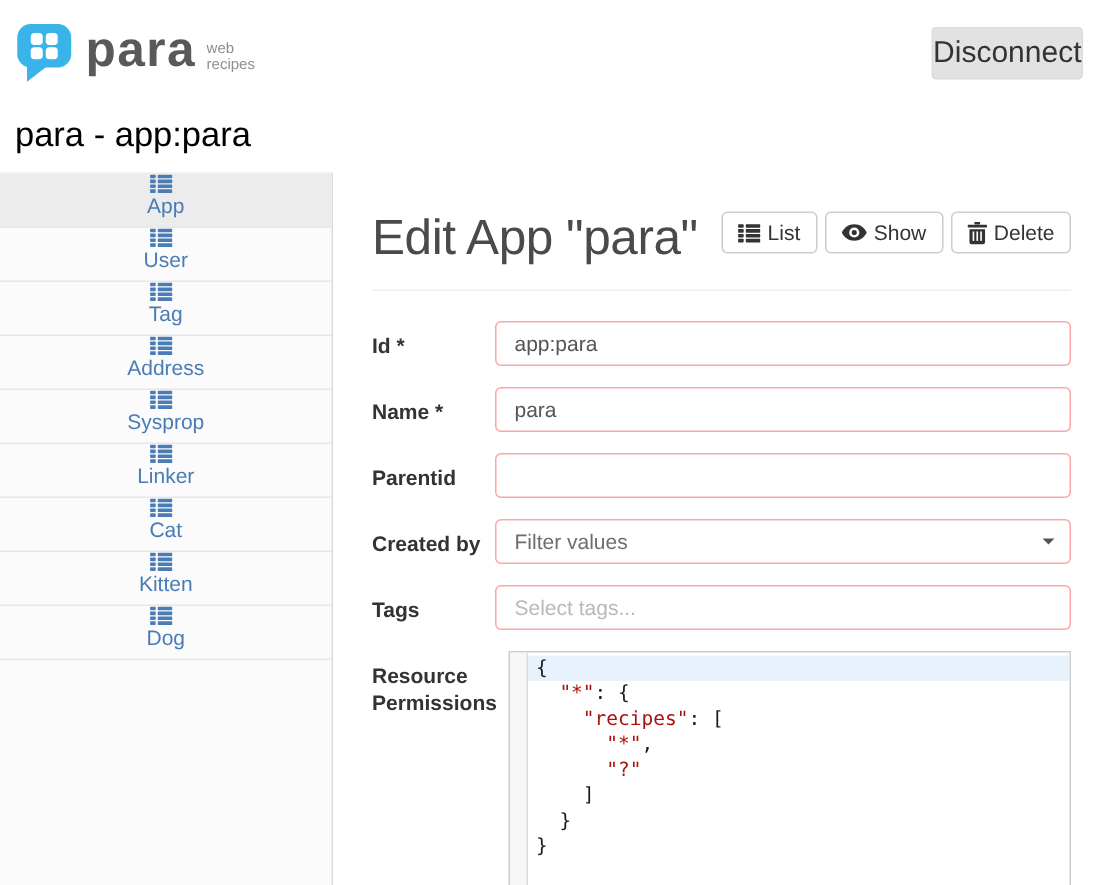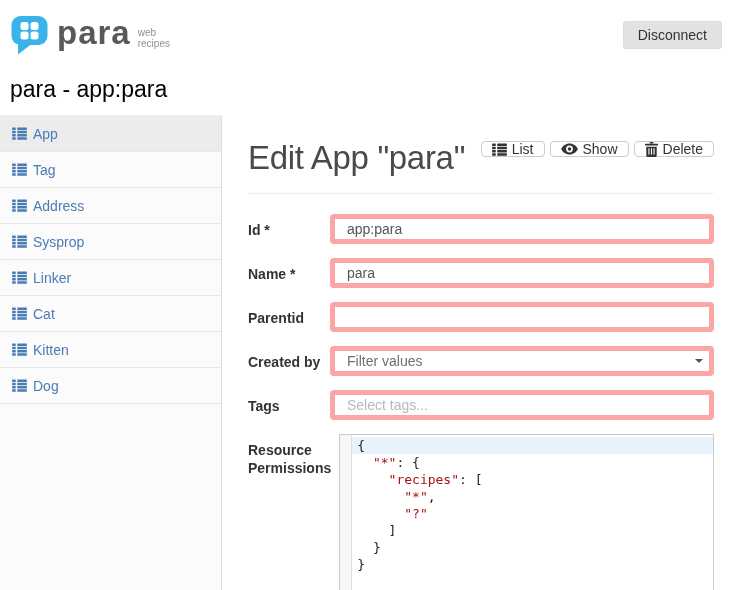--- a/index.html
+++ b/index.html
@@ -11,53 +11,53 @@
   
   .header { height:70px; display:flex; align-items:center; justify-content:space-between;
             padding:0 13px 0 10px; box-sizing:border-box; background:#fff; }
   .logo { display:flex; align-items:center; }
   .logo-badge { width:39px; height:40px; }
   .brand { font-size:33px; font-weight:700; color:var(--brand-gray,#58595b);
            margin-left:8px; line-height:1; letter-spacing:1px; padding-bottom:6px; }
   .tagline { margin-left:7px; font-size:10px; line-height:11px; color:#8f8f8f;
              align-self:center; margin-top:6px; }
   .btn-disconnect { background:#e2e2e2; border:1px solid #dcdcdc; border-radius:3px;
-                    padding:5px 14px; font-size:14px; color:#333; cursor:pointer;
+                    padding:5px 0; font-size:20px; color:#333; cursor:pointer;
                     font-family:inherit; }
   
   .title-bar { padding:6px 10px 12px 10px; }
   .page-title { font-size:23px; font-weight:300; color:#000000; }
   
   .body-wrap { display:flex; height:475px; }
   .sidebar { width:222px; flex:0 0 222px; background:#fbfbfb; border-right:1px solid #ddd;
              box-sizing:border-box; }
   .sidebar-list { border-top:1px solid #eee; }
   .sidebar-item { height:36px; display:flex; align-items:center; padding:0 12px;
                   border-bottom:1px solid #e7e7e7; color:var(--accent,#4a7cb5);
-                  font-size:14px; cursor:pointer; box-sizing:border-box; }
+                  font-size:14px; cursor:pointer; box-sizing:border-box;flex-direction:column; }
   .sidebar-item.active { background:#ececec; }
   .sidebar-item .icon { display:inline-flex; margin-right:6px; color:var(--accent,#4a7cb5); }
   
   .main { flex:1; padding:22px 21px 0 26px; box-sizing:border-box; }
   .main-header { display:flex; justify-content:space-between; align-items:flex-start; }
   .page-heading { font-size:33px; font-weight:300; color:#4a4a4a; margin:0;
                   line-height:42px; letter-spacing:-0.3px; }
   .actions { display:flex; margin-top:4px; }
   .btn { display:inline-flex; align-items:center; background:#fff; border:1px solid #ccc;
-         border-radius:4px; padding:0 10px; height:16px; font-size:14px; color:#333;
+         border-radius:4px; padding:0 10px; height:28px; font-size:14px; color:#333;
          margin-left:5px; cursor:pointer; font-family:inherit; box-sizing:border-box; }
   .btn .icon { display:inline-flex; margin-right:5px; color:#333; }
   .divider { border:0; border-top:1px solid #eee; margin:14px 0 20px 0; }
   
   .form-row { display:flex; margin-bottom:14px; }
   .form-label { flex:0 0 74px; text-align:left; font-weight:700; font-size:14px;
                 color:#333; padding-top:7px; line-height:18px; }
   .form-label.align-left { text-align:left; }
   .form-field { flex:1; margin-left:8px; position:relative; min-width:0; }
-  .form-control { width:100%; height:30px; box-sizing:border-box; border:5px solid #fca5a5;
+  .form-control { width:100%; height:30px; box-sizing:border-box; border:1px solid #fca5a5;
                   border-radius:4px; padding:5px 12px; font-size:14px; color:#555;
                   font-family:inherit; background:#fff; outline:none; display:block; }
   .form-control::placeholder { color:#b9b9b9; }
   .form-control.select-like::placeholder { color:#6e6e6e; }
   .caret-down { position:absolute; right:11px; top:13px; width:0; height:0;
                 border:4px solid transparent; border-top-color:#555; border-bottom:none;
                 pointer-events:none; }
   
   .code-editor { display:flex; border:1px solid #ccc; height:170px; background:#fff;
                  overflow:hidden; }
@@ -108,20 +108,35 @@
               <rect x="5.5" y="0.5" width="10.5" height="2.6" rx="0.5"></rect>
               <rect x="0" y="4" width="4" height="2.6" rx="0.5"></rect>
               <rect x="5.5" y="4" width="10.5" height="2.6" rx="0.5"></rect>
               <rect x="0" y="7.5" width="4" height="2.6" rx="0.5"></rect>
               <rect x="5.5" y="7.5" width="10.5" height="2.6" rx="0.5"></rect>
               <rect x="0" y="11" width="4" height="2.6" rx="0.5"></rect>
               <rect x="5.5" y="11" width="10.5" height="2.6" rx="0.5"></rect>
             </svg>
           </span>
           <span>App</span>
+        </div>
+        <div class="sidebar-item">
+          <span class="icon">
+            <svg width="15" height="13" viewBox="0 0 16 14" fill="currentColor" xmlns="http://www.w3.org/2000/svg">
+              <rect x="0" y="0.5" width="4" height="2.6" rx="0.5"></rect>
+              <rect x="5.5" y="0.5" width="10.5" height="2.6" rx="0.5"></rect>
+              <rect x="0" y="4" width="4" height="2.6" rx="0.5"></rect>
+              <rect x="5.5" y="4" width="10.5" height="2.6" rx="0.5"></rect>
+              <rect x="0" y="7.5" width="4" height="2.6" rx="0.5"></rect>
+              <rect x="5.5" y="7.5" width="10.5" height="2.6" rx="0.5"></rect>
+              <rect x="0" y="11" width="4" height="2.6" rx="0.5"></rect>
+              <rect x="5.5" y="11" width="10.5" height="2.6" rx="0.5"></rect>
+            </svg>
+          </span>
+          <span>User</span>
         </div>
         <div class="sidebar-item">
           <span class="icon">
             <svg width="15" height="13" viewBox="0 0 16 14" fill="currentColor" xmlns="http://www.w3.org/2000/svg">
               <rect x="0" y="0.5" width="4" height="2.6" rx="0.5"></rect>
               <rect x="5.5" y="0.5" width="10.5" height="2.6" rx="0.5"></rect>
               <rect x="0" y="4" width="4" height="2.6" rx="0.5"></rect>
               <rect x="5.5" y="4" width="10.5" height="2.6" rx="0.5"></rect>
               <rect x="0" y="7.5" width="4" height="2.6" rx="0.5"></rect>
               <rect x="5.5" y="7.5" width="10.5" height="2.6" rx="0.5"></rect>

